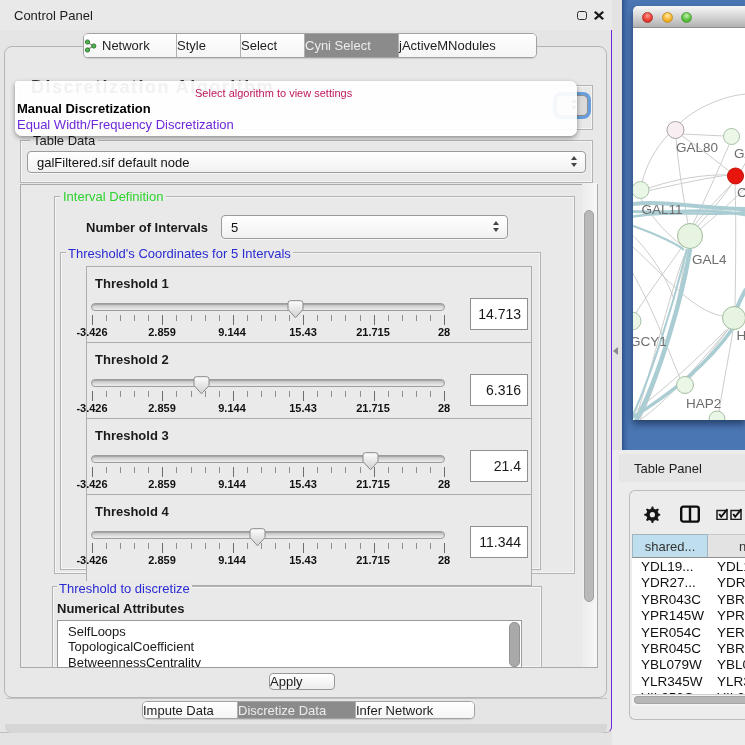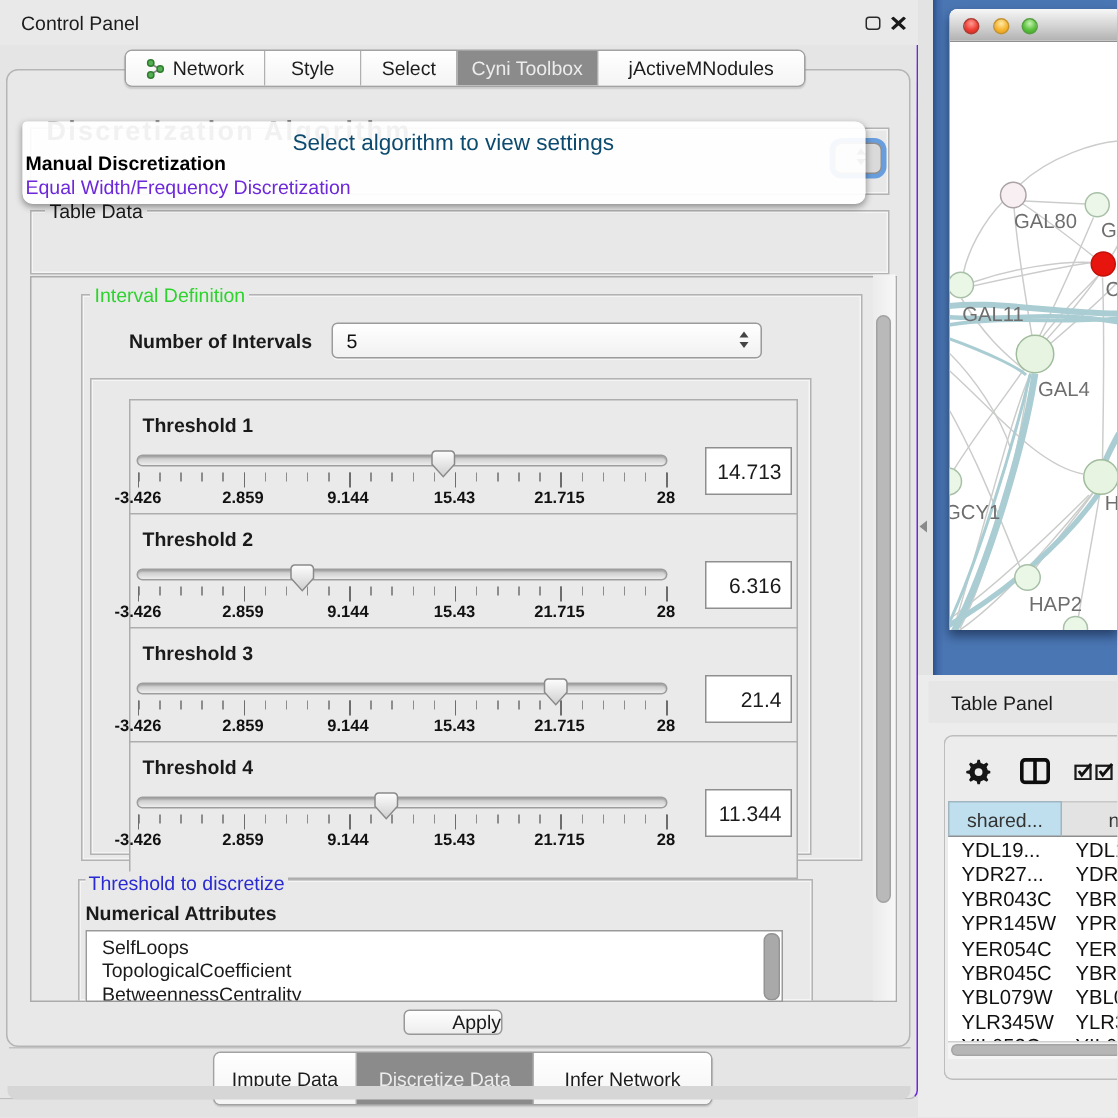--- a/index.html
+++ b/index.html
@@ -6,21 +6,21 @@
 html,body{width:745px;height:745px}
 body{position:relative;font-family:"Liberation Sans",sans-serif;background:#e3e3e3;overflow:hidden;font-size:13px;color:#1a1a1a}
 .a{position:absolute}
 .etch{border:1px solid #b3b3b3;box-shadow:inset 0 0 0 1px rgba(255,255,255,.55)}
 .combo{position:absolute;background:linear-gradient(#ffffff,#f1f1f1);border:1px solid #9b9b9b;border-radius:4px;box-shadow:0 1px 0 rgba(255,255,255,.6)}
 .combo .ctext{position:absolute;left:9px;top:3px;font-size:13px;color:#111;white-space:nowrap}
 .arr{position:absolute;right:7px;width:7px}
 .arr .up{width:0;height:0;border-left:3.5px solid transparent;border-right:3.5px solid transparent;border-bottom:4px solid #444;margin-bottom:2.5px}
 .arr .dn{width:0;height:0;border-left:3.5px solid transparent;border-right:3.5px solid transparent;border-top:4px solid #444}
 .seg{position:absolute;display:flex;border:1px solid #a2a2a2;border-radius:5px;background:#fff;overflow:hidden;box-shadow:0 1px 1px rgba(0,0,0,.12)}
-.seg div{display:flex;align-items:center;justify-content:center;border-right:1px solid #b0b0b0;background:linear-gradient(#ffffff,#f4f4f4);white-space:nowrap}
+.seg div{display:flex;align-items:center;border-right:1px solid #b0b0b0;background:linear-gradient(#ffffff,#f4f4f4);white-space:nowrap}
 .seg div:last-child{border-right:none}
 .seg div.sel{background:#8b8b8b;color:#ececec}
 .trow{position:absolute;left:86px;width:446px;height:92px;background:#eaeaea;border:1px solid #adadad}
 .trow b.tl{position:absolute;left:8px;top:9px;font-size:13px}
 .track{position:absolute;left:4px;top:36px;width:354px;height:8px;border-radius:4px;background:linear-gradient(#c2c2c2,#ededed);border:1px solid #9d9d9d;box-shadow:inset 0 1px 1px rgba(0,0,0,.18)}
 .ticksM{position:absolute;left:5px;top:48px;width:354px;height:6px;background:repeating-linear-gradient(90deg,#8d8d8d 0,#8d8d8d 1px,transparent 1px,transparent 14.08px)}
 .ticksJ{position:absolute;left:5px;top:48px;width:354px;height:10px;background:repeating-linear-gradient(90deg,#6d6d6d 0,#6d6d6d 1px,transparent 1px,transparent 70.4px)}
 .tlab{position:absolute;top:59px;font-size:11px;font-weight:bold;color:#111;width:60px;text-align:center}
 .thumb{position:absolute;top:33px;width:17px;height:19px}
 .vbox{position:absolute;left:383px;top:31px;width:58px;height:32px;background:#fff;border:1px solid #8f8f8f;font-size:14px;text-align:right;line-height:30px;padding-right:6px}
@@ -46,54 +46,62 @@
       <svg width="13" height="14" viewBox="0 0 13 14" style="margin-right:5px">
         <line x1="3.5" y1="3.5" x2="9.5" y2="7" stroke="#8a8a8a" stroke-width="1.2"></line>
         <line x1="3.5" y1="10.5" x2="9.5" y2="7" stroke="#8a8a8a" stroke-width="1.2"></line>
         <circle cx="3.5" cy="3" r="2.1" fill="#55b055" stroke="#2f7d2f"></circle>
         <circle cx="3.5" cy="11" r="2.1" fill="#55b055" stroke="#2f7d2f"></circle>
         <circle cx="9.8" cy="7" r="2.1" fill="#55b055" stroke="#2f7d2f"></circle>
       </svg>
       Network</div>
     <div style="width:64px">Style</div>
     <div style="width:64px">Select</div>
-    <div class="sel" style="width:94px">Cyni Toolbox</div>
+    <div class="sel" style="width:94px">Cyni Select</div>
     <div style="width:137px">jActiveMNodules</div>
   </div>
 
   <div class="a etch" style="left:20px;top:85px;width:573px;height:45px"></div>
   <div class="a" style="left:31px;top:77px;font-size:18px;font-weight:bold;letter-spacing:1.5px;color:#3a3a3a;white-space:nowrap">Discretization Algorithm</div>
 
   <div class="a" style="left:556px;top:95px;width:32px;height:21px;border-radius:5px;background:#dadada;border:1px solid #8f8f8f;box-shadow:0 0 0 3px rgba(90,150,220,.9)"></div>
   <div class="arr a" style="left:571px;top:99px">
       <div class="up"></div>
       <div class="dn"></div>
     </div>
 
   <div class="a etch" style="left:20px;top:140px;width:573px;height:43px"></div>
   <div class="a" style="left:30px;top:133px;background:#e8e8e8;padding:0 3px;font-size:13px">Table Data</div>
+  <div class="combo" style="left:27px;top:151px;width:559px;height:22px">
+    <div class="ctext">galFiltered.sif default node</div>
+    <div class="arr" style="top:4px">
+        <div class="up"></div>
+        <div class="dn"></div>
+      </div>
+  </div>
 
   <div class="a" style="left:20px;top:184px;width:578px;height:484px;background:#e9e9e9;border:1px solid #ababab"></div>
 
   <div class="a" style="left:582px;top:183px;width:15px;height:484px;background:linear-gradient(90deg,#ececec,#f7f7f7)"></div>
   <div class="a" style="left:584px;top:210px;width:10px;height:392px;background:#b9b9b9;border-radius:5px;border:1px solid #a2a2a2"></div>
 
   <div class="a etch" style="left:54px;top:196px;width:521px;height:378px;background:#e9e9e9"></div>
   <div class="a" style="left:60px;top:189px;background:#e9e9e9;padding:0 3px;font-size:13px;color:#2ed32e">Interval Definition</div>
 
   <b class="a" style="left:86px;top:220px;font-size:13px">Number of Intervals</b>
   <div class="combo" style="left:221px;top:215px;width:287px;height:24px">
     <div class="ctext" style="top:4px">5</div>
     <div class="arr" style="top:5px">
         <div class="up"></div>
         <div class="dn"></div>
       </div>
   </div>
 
   <div class="a etch" style="left:60px;top:252px;width:481px;height:318px;background:#e9e9e9"></div>
+  <div class="a" style="left:66px;top:246px;background:#e9e9e9;padding:0 2px;font-size:13px;color:#2a2ad2">Threshold's Coordinates for 5 Intervals</div>
 
   <div class="trow" style="top:266px">
     <b class="tl">Threshold 1</b>
     <div class="track"></div>
       <div class="ticksM"></div>
       <div class="ticksJ"></div>
     <div class="tlab" style="left:-25px">-3.426</div>
     <div class="tlab" style="left:45px">2.859</div>
     <div class="tlab" style="left:115px">9.144</div>
     <div class="tlab" style="left:186px">15.43</div>
@@ -162,29 +170,29 @@
     </svg>
 
   <div class="a etch" style="left:52px;top:586px;width:490px;height:81px;border-bottom:none"></div>
   <div class="a" style="left:57px;top:581px;background:#e9e9e9;padding:0 2px;font-size:13px;color:#2a2ad2">Threshold to discretize</div>
   <b class="a" style="left:57px;top:601px;font-size:13px">Numerical Attributes</b>
   <div class="a" style="left:57px;top:620px;width:465px;height:48px;background:#fff;border:1px solid #9a9a9a;overflow:hidden">
     <div style="padding:3px 0 0 10px;line-height:15.3px;font-size:13px">SelfLoops<br>TopologicalCoefficient<br>BetweennessCentrality</div>
     <div style="position:absolute;right:1px;top:1px;width:11px;height:45px;background:#a9a9a9;border-radius:5px;border:1px solid #949494"></div>
   </div>
 
-  <div class="a" style="left:269px;top:673px;width:66px;height:17px;background:linear-gradient(#ffffff,#ededed);border:1px solid #989898;border-radius:4px;text-align:right;line-height:16px;font-size:13px">Apply</div>
+  <div class="a" style="left:269px;top:673px;width:66px;height:17px;background:linear-gradient(#ffffff,#ededed);border:1px solid #989898;border-radius:4px;text-align:left;line-height:16px;font-size:13px">Apply</div>
 
   <div class="a" style="left:15px;top:80.5px;width:562px;height:55.5px;background:rgba(255,255,255,.93);border-radius:3px 7px 7px 7px;box-shadow:0 2px 5px rgba(0,0,0,.4);z-index:40"></div>
-  <div class="a" style="left:195px;top:87px;font-size:15px;color:#0c4a6e;z-index:41">Select algorithm to view settings</div>
+  <div class="a" style="left:195px;top:87px;font-size:11px;color:#be185d;z-index:41">Select algorithm to view settings</div>
   <b class="a" style="left:17px;top:101px;font-size:13px;color:#000;z-index:41">Manual Discretization</b>
   <div class="a" style="left:17px;top:117px;font-size:13px;color:#6d28d9;z-index:41">Equal Width/Frequency Discretization</div>
 
   <div class="a" style="left:6px;top:698px;width:601px;height:1px;background:#c2c2c2"></div>
-  <div class="seg" style="left:142px;top:701px;height:36px;font-size:13px;color:#1d1d1d">
+  <div class="seg" style="left:142px;top:701px;height:18px;font-size:13px;color:#1d1d1d">
     <div style="width:95px">Impute Data</div>
     <div class="sel" style="width:118px">Discretize Data</div>
     <div style="width:118px">Infer Network</div>
   </div>
   <div class="a" style="left:5px;top:724px;width:602px;height:9px;background:#d6d6d6;border-radius:0 0 6px 6px"></div>
 </div>
 
 <div class="a" style="left:613px;top:347px;width:0;height:0;border-top:4px solid transparent;border-bottom:4px solid transparent;border-right:5px solid #8a8a8a"></div>
 
 <div class="a" style="left:622px;top:0;width:123px;height:450px;background:linear-gradient(90deg,#2e508a 0,#3f68a6 3px,#4a76b3 7px,#4a76b3)"></div>

